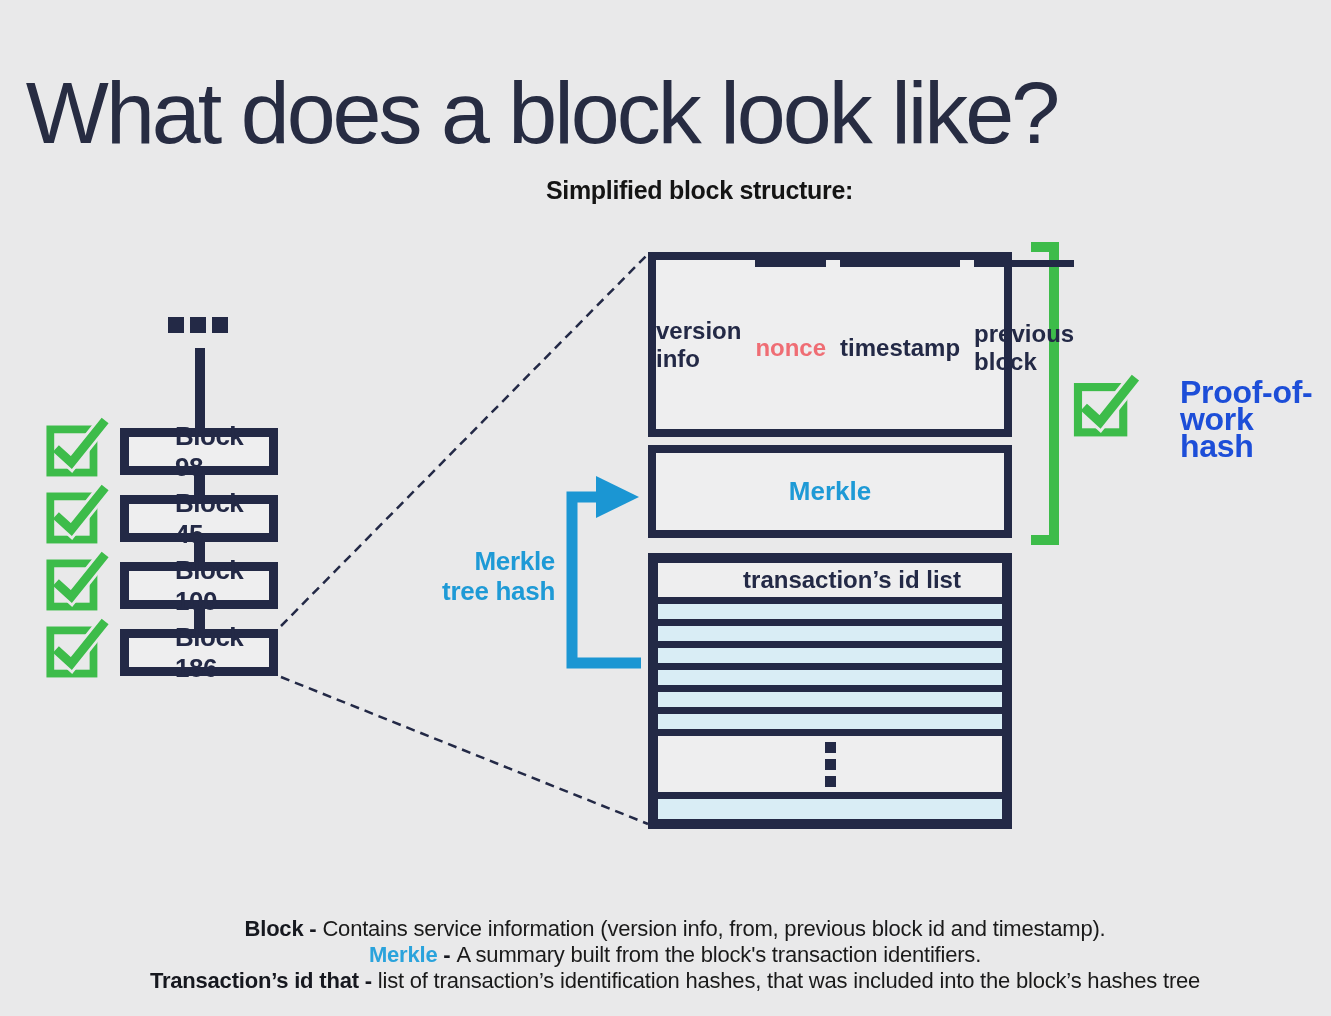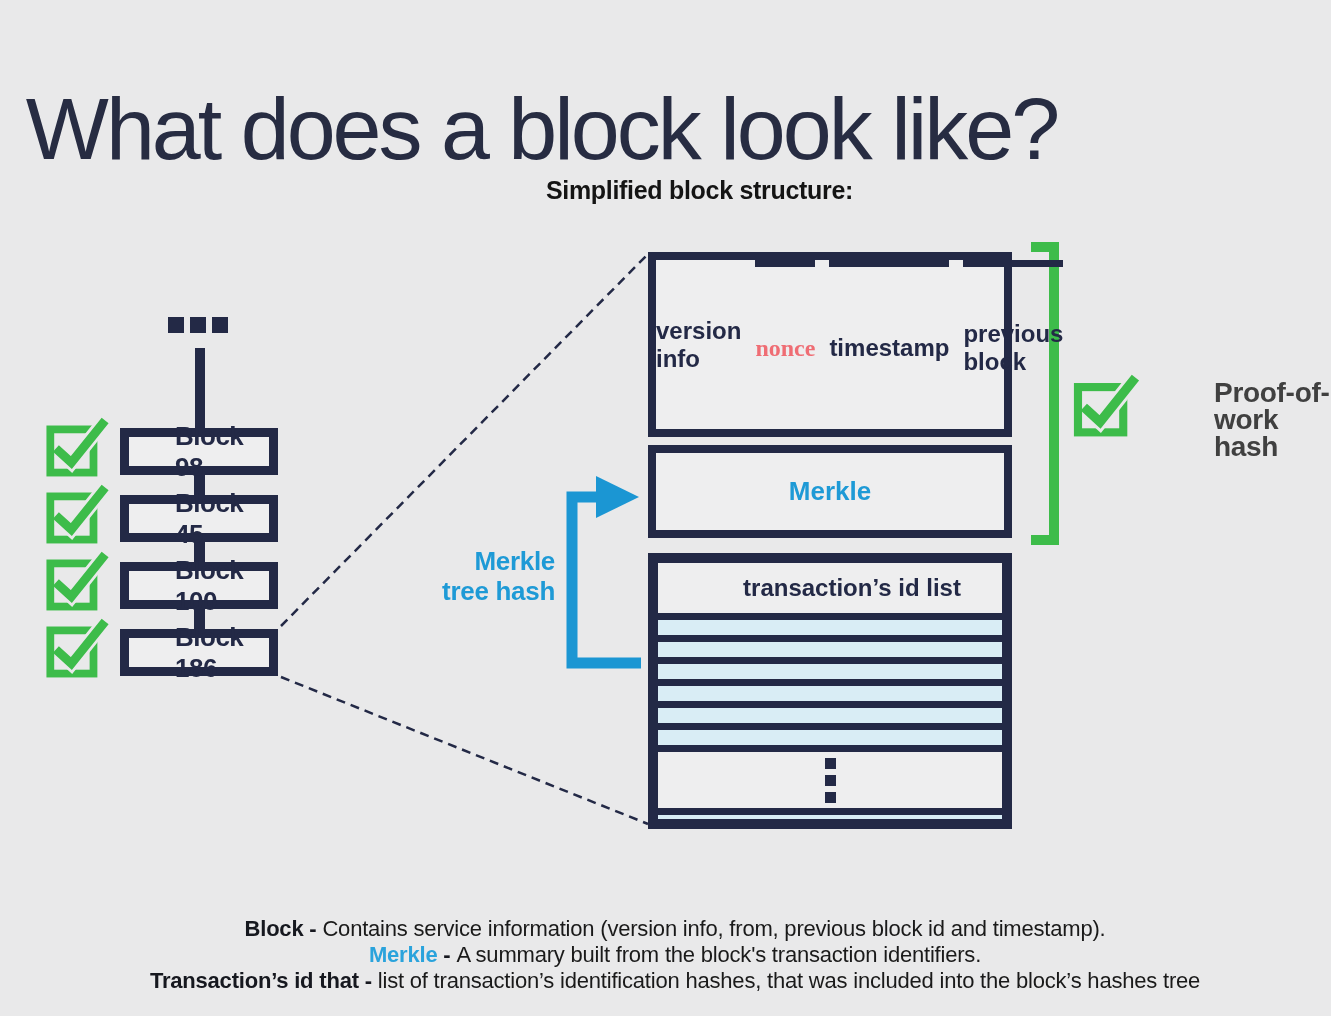--- a/index.html
+++ b/index.html
@@ -1,20 +1,20 @@
 <!DOCTYPE html>
 <html><head>
 <meta charset="utf-8">
 <style>
   html,body{margin:0;padding:0;}
   body{background:#e9e9ea;font-family:"Liberation Sans",sans-serif;}
   .page{position:relative;width:1331px;height:1016px;background:#e9e9ea;overflow:hidden;}
 
   
-  .title{position:absolute;top:24px;left:0;width:1083px;text-align:center;
+  .title{position:absolute;top:8px;left:0;width:1083px;text-align:center;
          font-size:88px;font-weight:200;letter-spacing:-3px;color:#272c42;line-height:1.05;}
   .subtitle{position:absolute;top:176px;left:34px;width:1331px;text-align:center;
             font-size:25px;font-weight:bold;color:#141414;letter-spacing:-0.3px;}
 
   
   .overlay{position:absolute;left:0;top:0;width:1331px;height:1016px;z-index:1;pointer-events:none;}
 
   
   .chain-dots{position:absolute;left:168px;top:317px;display:flex;gap:6px;z-index:2;}
   .chain-dots span{width:16px;height:16px;background:#232946;display:block;}
@@ -26,40 +26,40 @@
              border:9px solid #232946;box-sizing:border-box;display:flex;align-items:center;justify-content:center;padding-left:46px;}
   .block-box span{font-size:26px;font-weight:bold;color:#232946;letter-spacing:-0.5px;}
 
   
   .structure{position:absolute;left:648px;top:252px;width:364px;z-index:3;}
   .hdr-box{position:absolute;top:0;left:0;width:364px;height:185px;box-sizing:border-box;
            border:8px solid #232946;background:#eeeeef;display:flex;flex-direction:row;gap:14px;}
   .hdr-row{flex:1;display:flex;align-items:center;justify-content:center;
            font-size:24px;font-weight:bold;color:#232946;}
   .hdr-row + .hdr-row{border-top:7px solid #232946;}
-  .hdr-row.pink{color:#ef6d74;font-family:Liberation Serif, serif;}
+  .hdr-row.pink{color:#ef6d74;}
   .merkle-box{position:absolute;top:193px;left:0;width:364px;height:93px;box-sizing:border-box;
               border:8px solid #232946;background:#eeeeef;display:flex;align-items:center;justify-content:center;}
   .merkle-box span{font-size:26px;font-weight:bold;color:#1e9ad6;}
   .tx-box{position:absolute;top:301px;left:0;width:364px;height:276px;box-sizing:border-box;
           border:10px solid #232946;background:#eeeeef;display:flex;flex-direction:column;}
-  .tx-head{height:50px;display:flex;align-items:center;justify-content:center;
+  .tx-head{height:34px;display:flex;align-items:center;justify-content:center;
            font-size:24px;font-weight:bold;color:#232946;padding-left:44px;}
   .sep{height:7px;background:#232946;flex:none;}
   .stripe{height:15px;background:#d9edf5;flex:none;}
   .stripe.last{flex:1;}
   .tx-dots{height:56px;flex:none;display:flex;flex-direction:column;align-items:center;justify-content:center;gap:6px;}
   .tx-dots i{width:11px;height:11px;background:#232946;display:block;}
 
   
   .merkle-label{position:absolute;left:375px;top:546px;width:180px;text-align:right;z-index:3;
                 font-size:26px;font-weight:bold;color:#1e9ad6;line-height:30px;white-space:pre-line;letter-spacing:-0.3px;}
   .pow-check{position:absolute;left:1072px;top:372px;width:70px;height:65px;z-index:3;}
-  .pow-label{position:absolute;left:1214px;top:379px;z-index:3;
-             font-size:28px;font-weight:bold;color:#404040;line-height:27px;white-space:pre-line;letter-spacing:-0.3px;}
+  .pow-label{position:absolute;left:1180px;top:379px;z-index:3;
+             font-size:32px;font-weight:bold;color:#1d4ed8;line-height:27px;white-space:pre-line;letter-spacing:-0.3px;}
 
   
   .legend{position:absolute;left:10px;top:916px;width:1330px;text-align:center;z-index:3;
           font-size:22px;color:#1a1a1a;line-height:26px;letter-spacing:-0.2px;}
   .legend .line{white-space:pre-wrap;}
   .term{font-weight:bold;color:#16181f;}
   .term.blue{color:#2aa3dc;}
   .dash{font-weight:bold;color:#16181f;}
 
   .check-halo{fill:none;stroke:#e9e9ea;stroke-width:13;}

